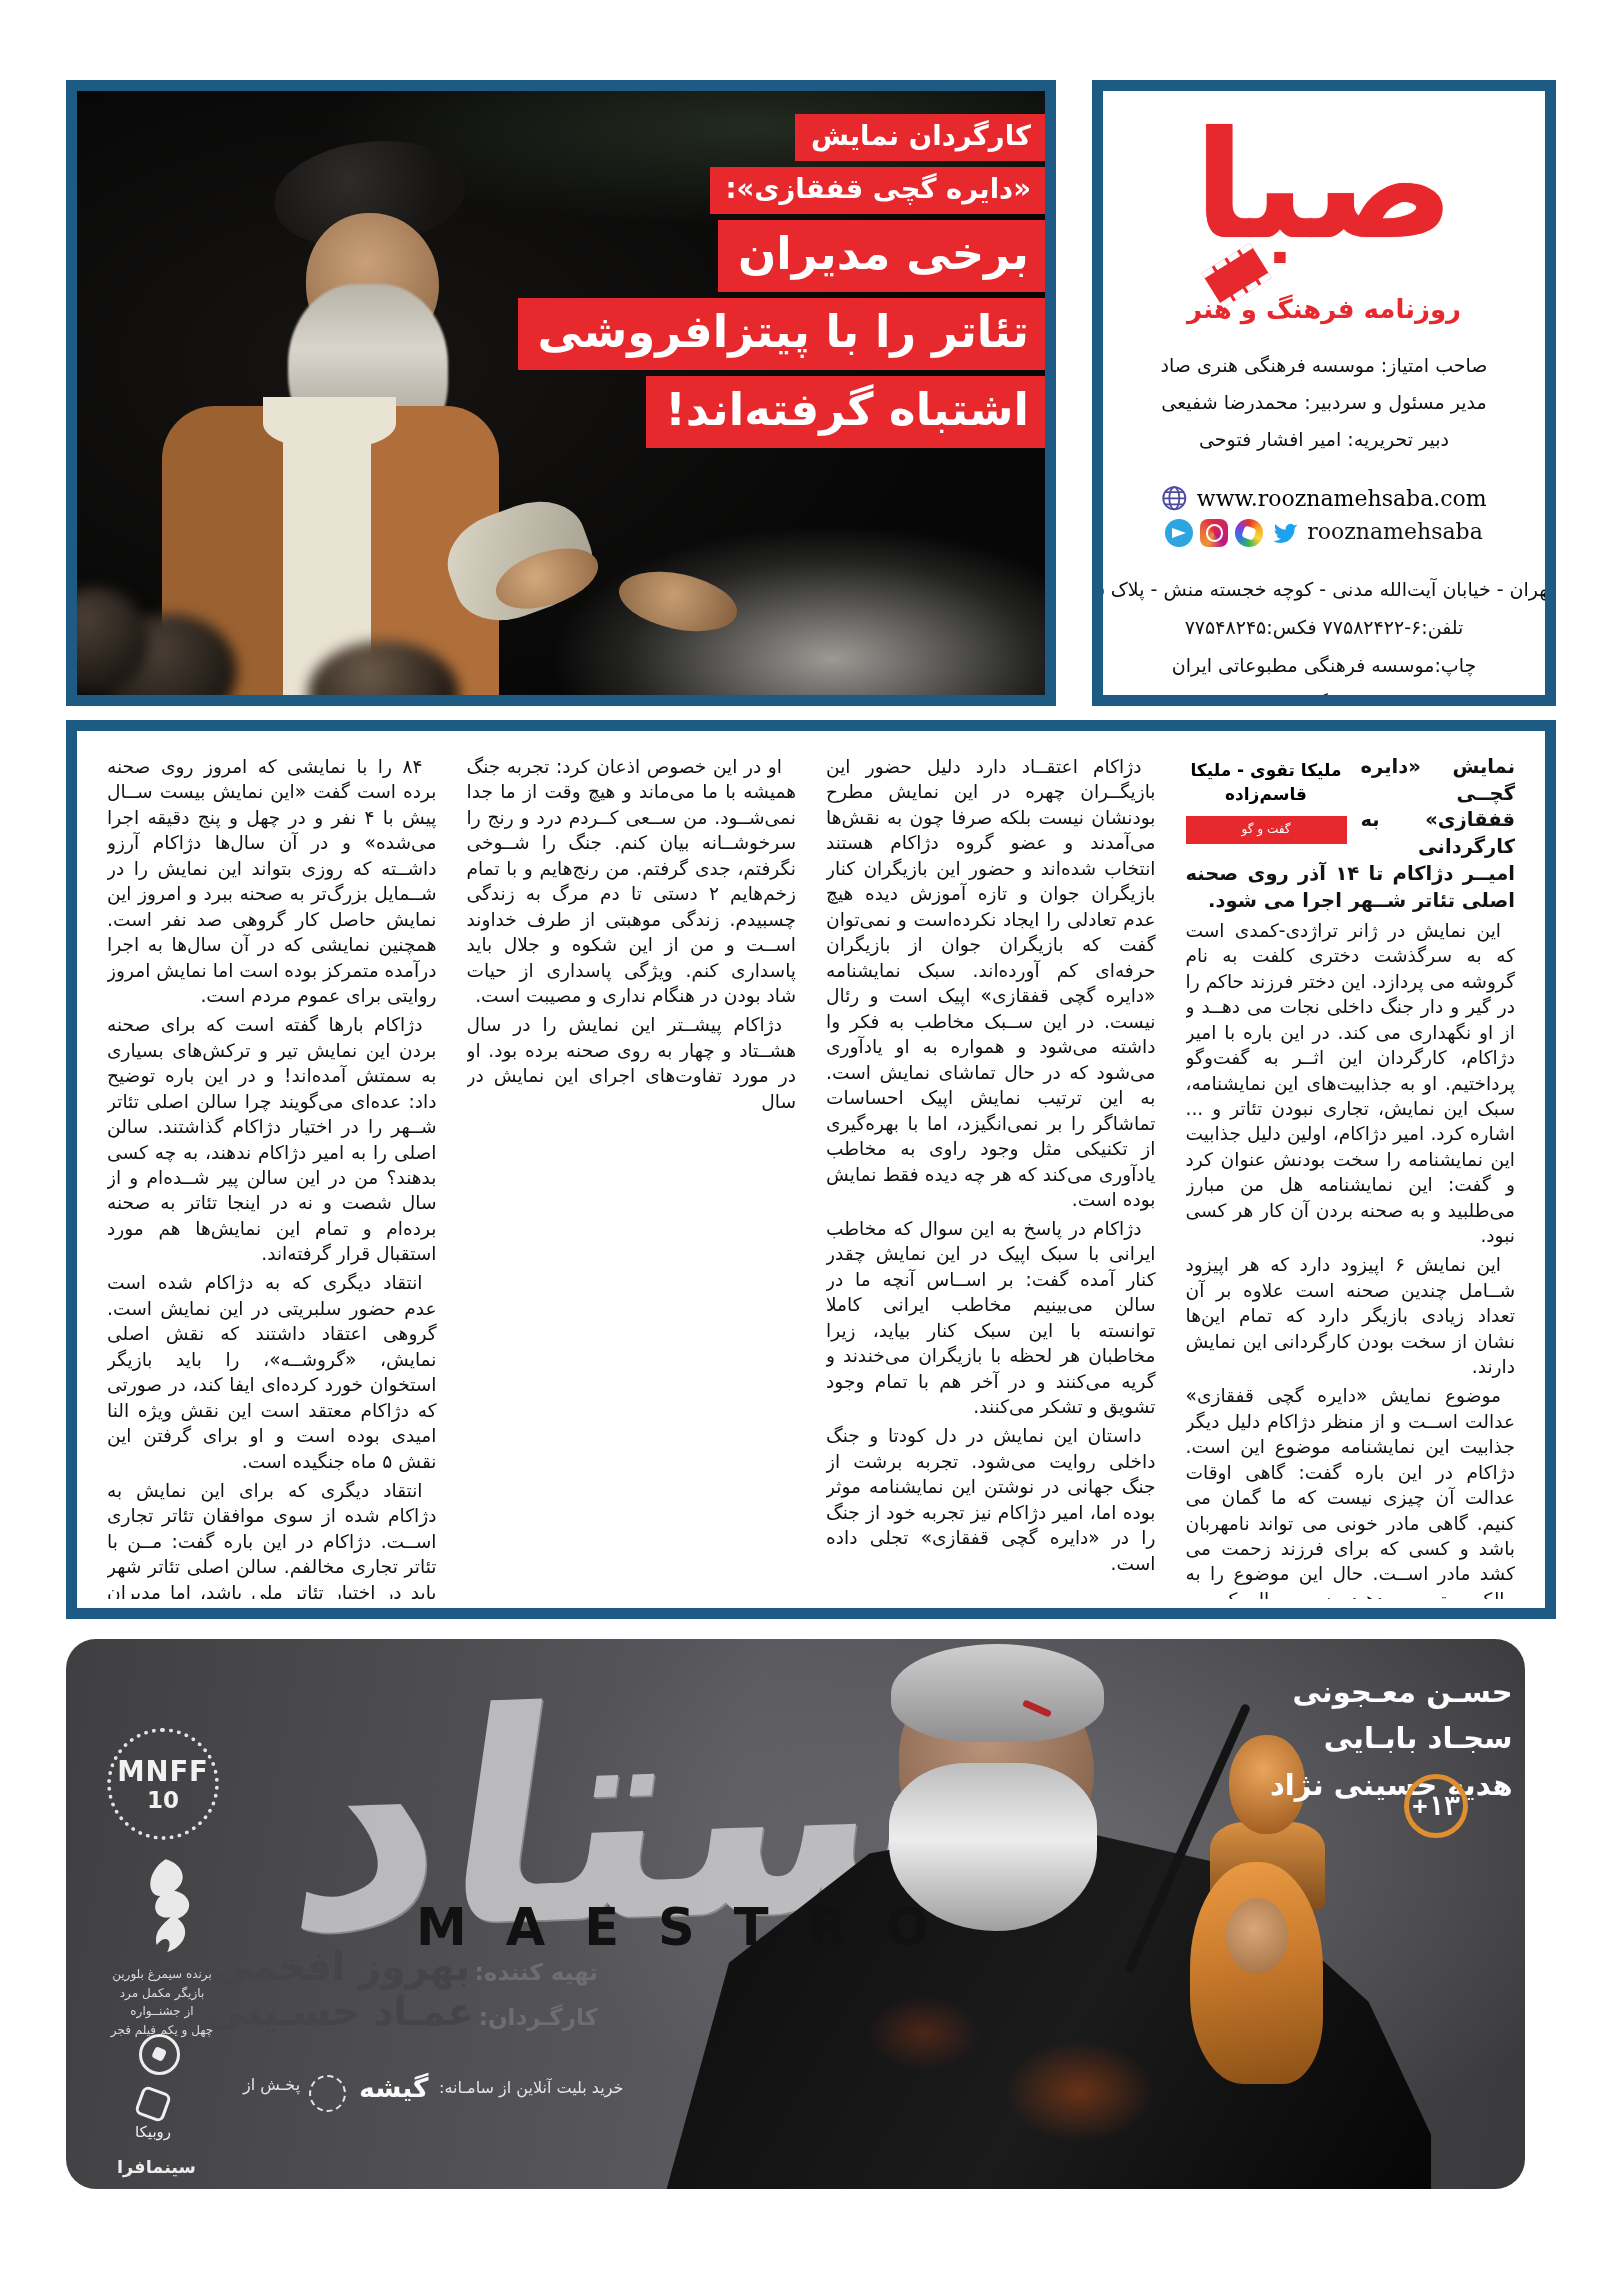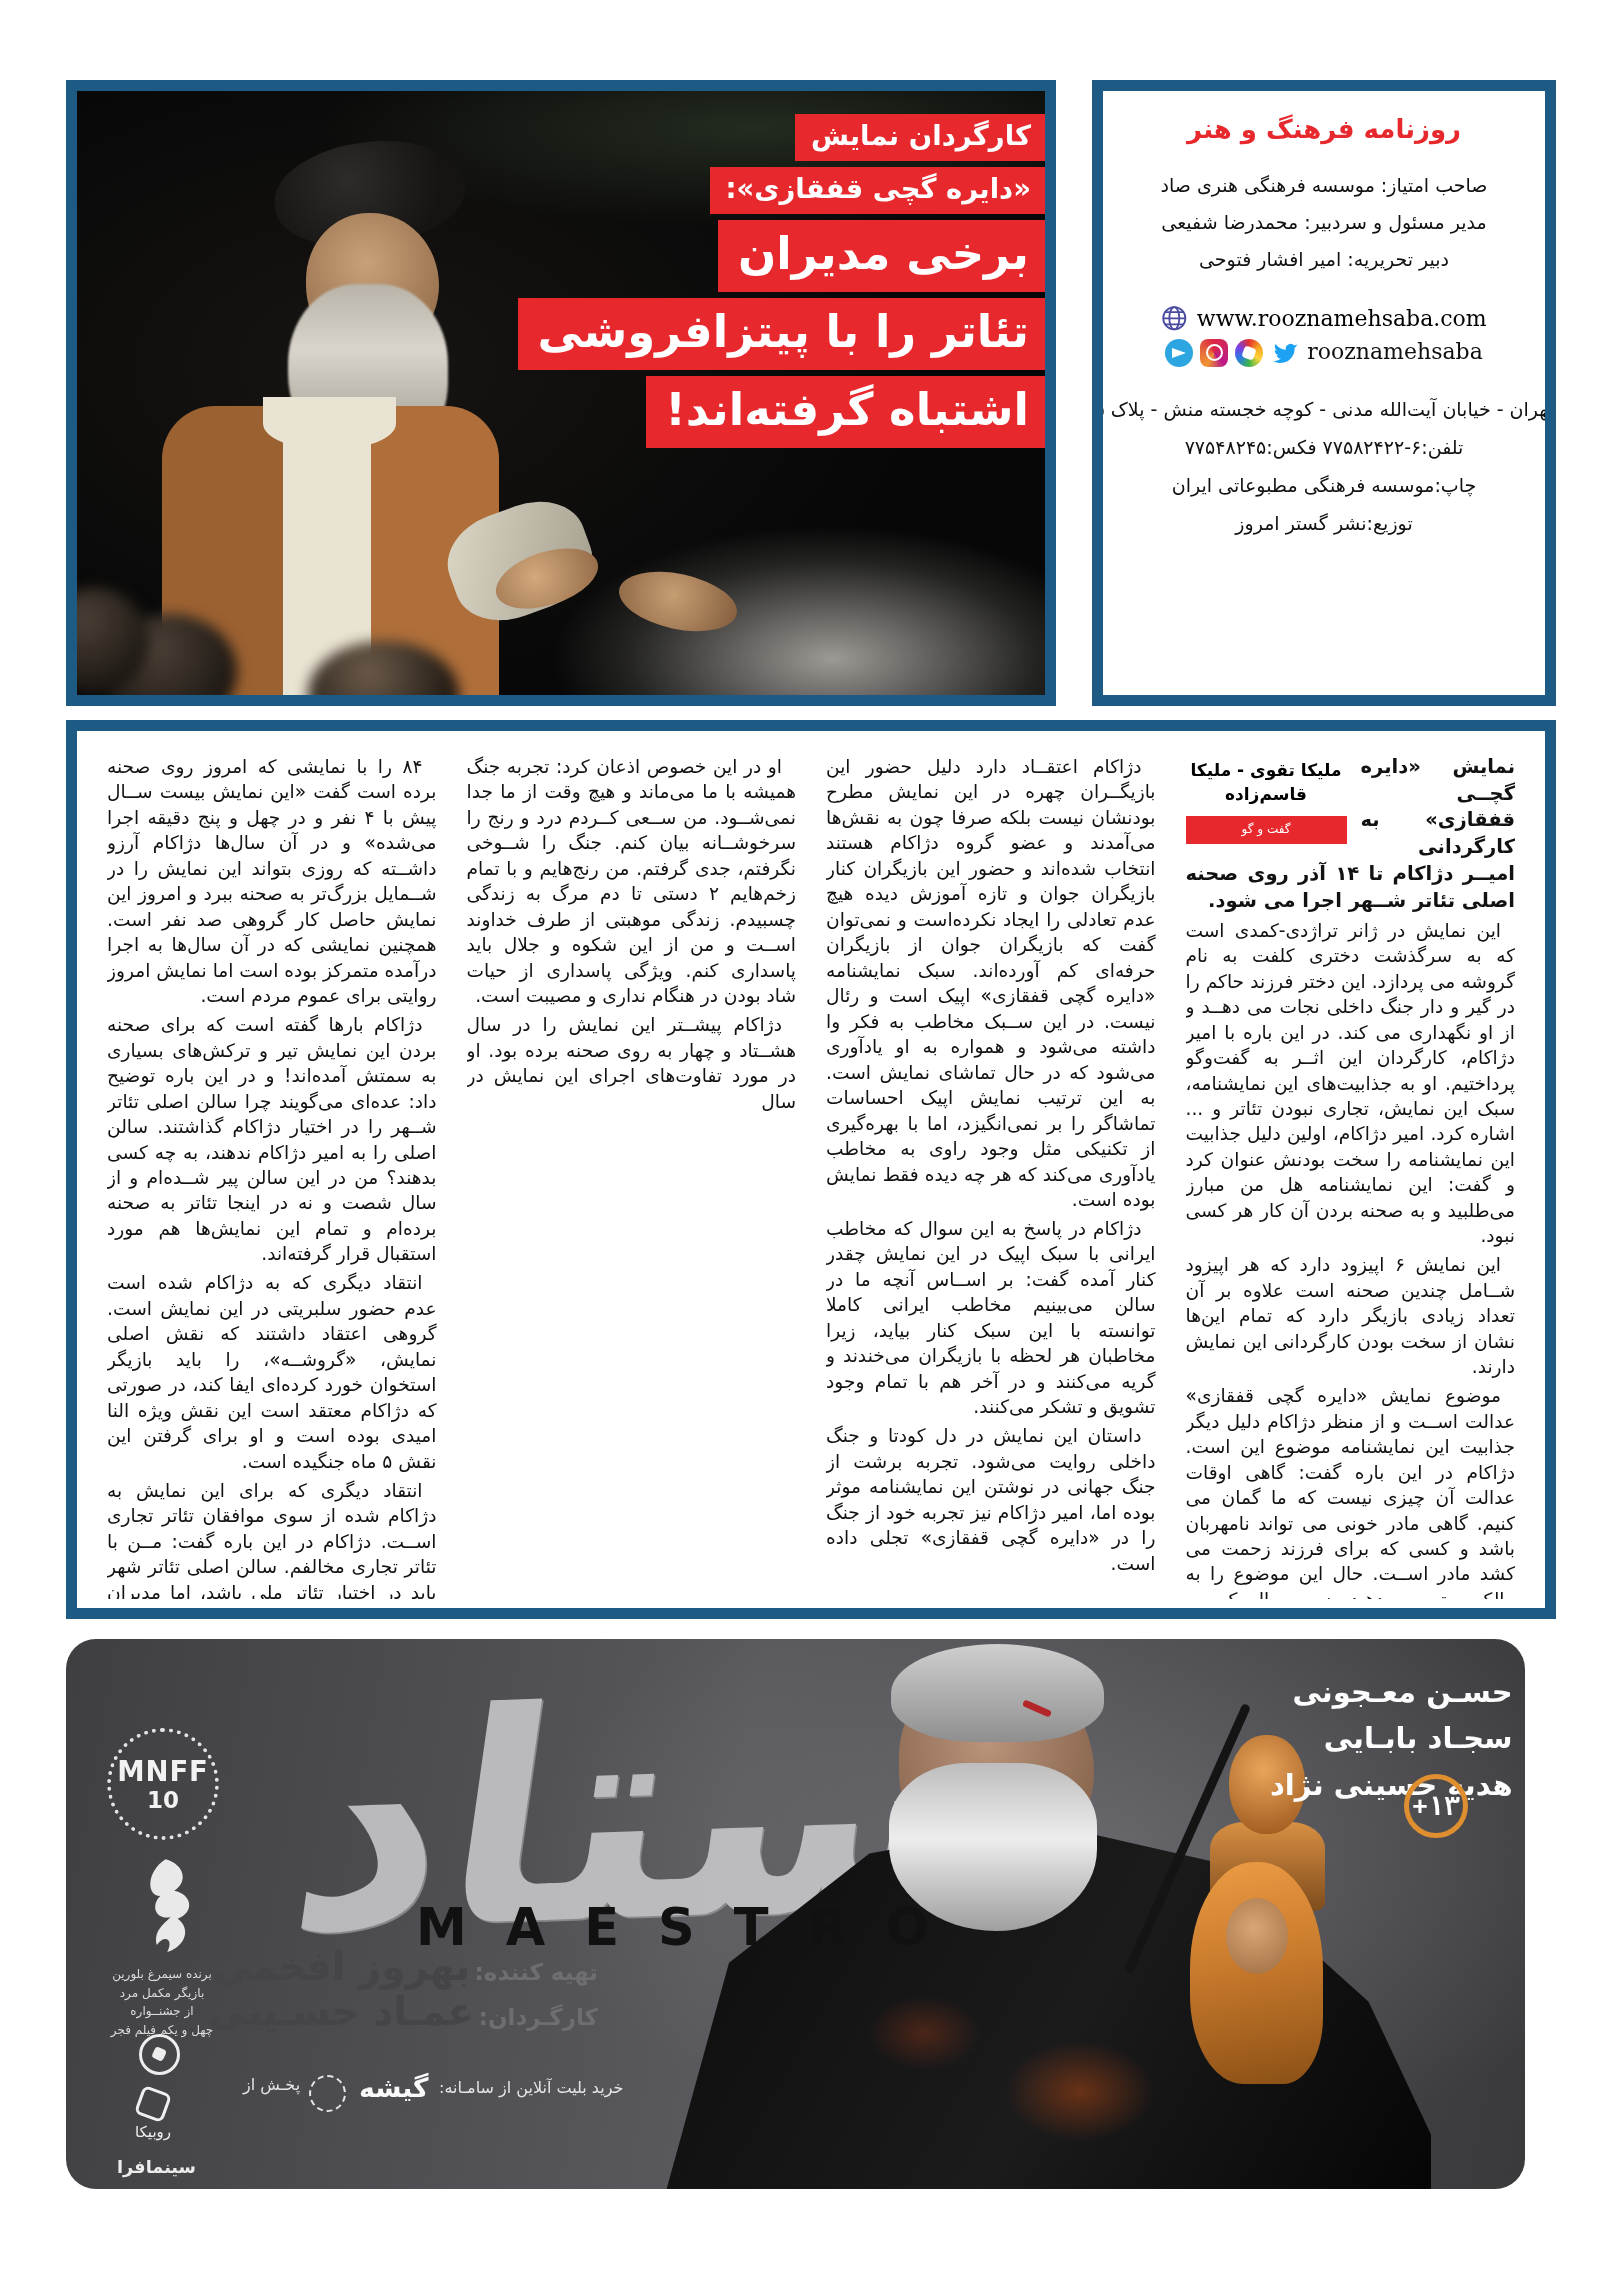--- a/index.html
+++ b/index.html
@@ -206,20 +206,24 @@
     <div class="headline-stack">
       <div class="hl kicker">کارگردان نمایش</div>
       <div class="hl kicker">«دایره گچی قفقازی»:</div>
       <div class="hl big">برخی مدیران</div>
       <div class="hl big">تئاتر را با پیتزافروشی</div>
       <div class="hl big">اشتباه گرفته‌اند!</div>
     </div>
   </div>
 
   <div class="masthead-box">
+    <div class="saba-logo">
+      <div class="saba-logo-text">صبا</div>
+      <div class="film-chip c1"></div>
+    </div>
     <div class="masthead-tagline">روزنامه فرهنگ و هنر</div>
     <div class="publisher-lines">
       <div>صاحب امتیاز: موسسه فرهنگی هنری صاد</div>
       <div>مدیر مسئول و سردبیر: محمدرضا شفیعی</div>
       <div>دبیر تحریریه: امیر افشار فتوحی</div>
     </div>
     <div class="web-row">
       <svg class="icon" width="26.6" height="26.6" viewBox="0 0 24 24" fill="none" stroke="#4a4aa0" stroke-width="1.6">
         <circle cx="12" cy="12" r="10"></circle>
           <ellipse cx="12" cy="12" rx="4.5" ry="10"></ellipse>

